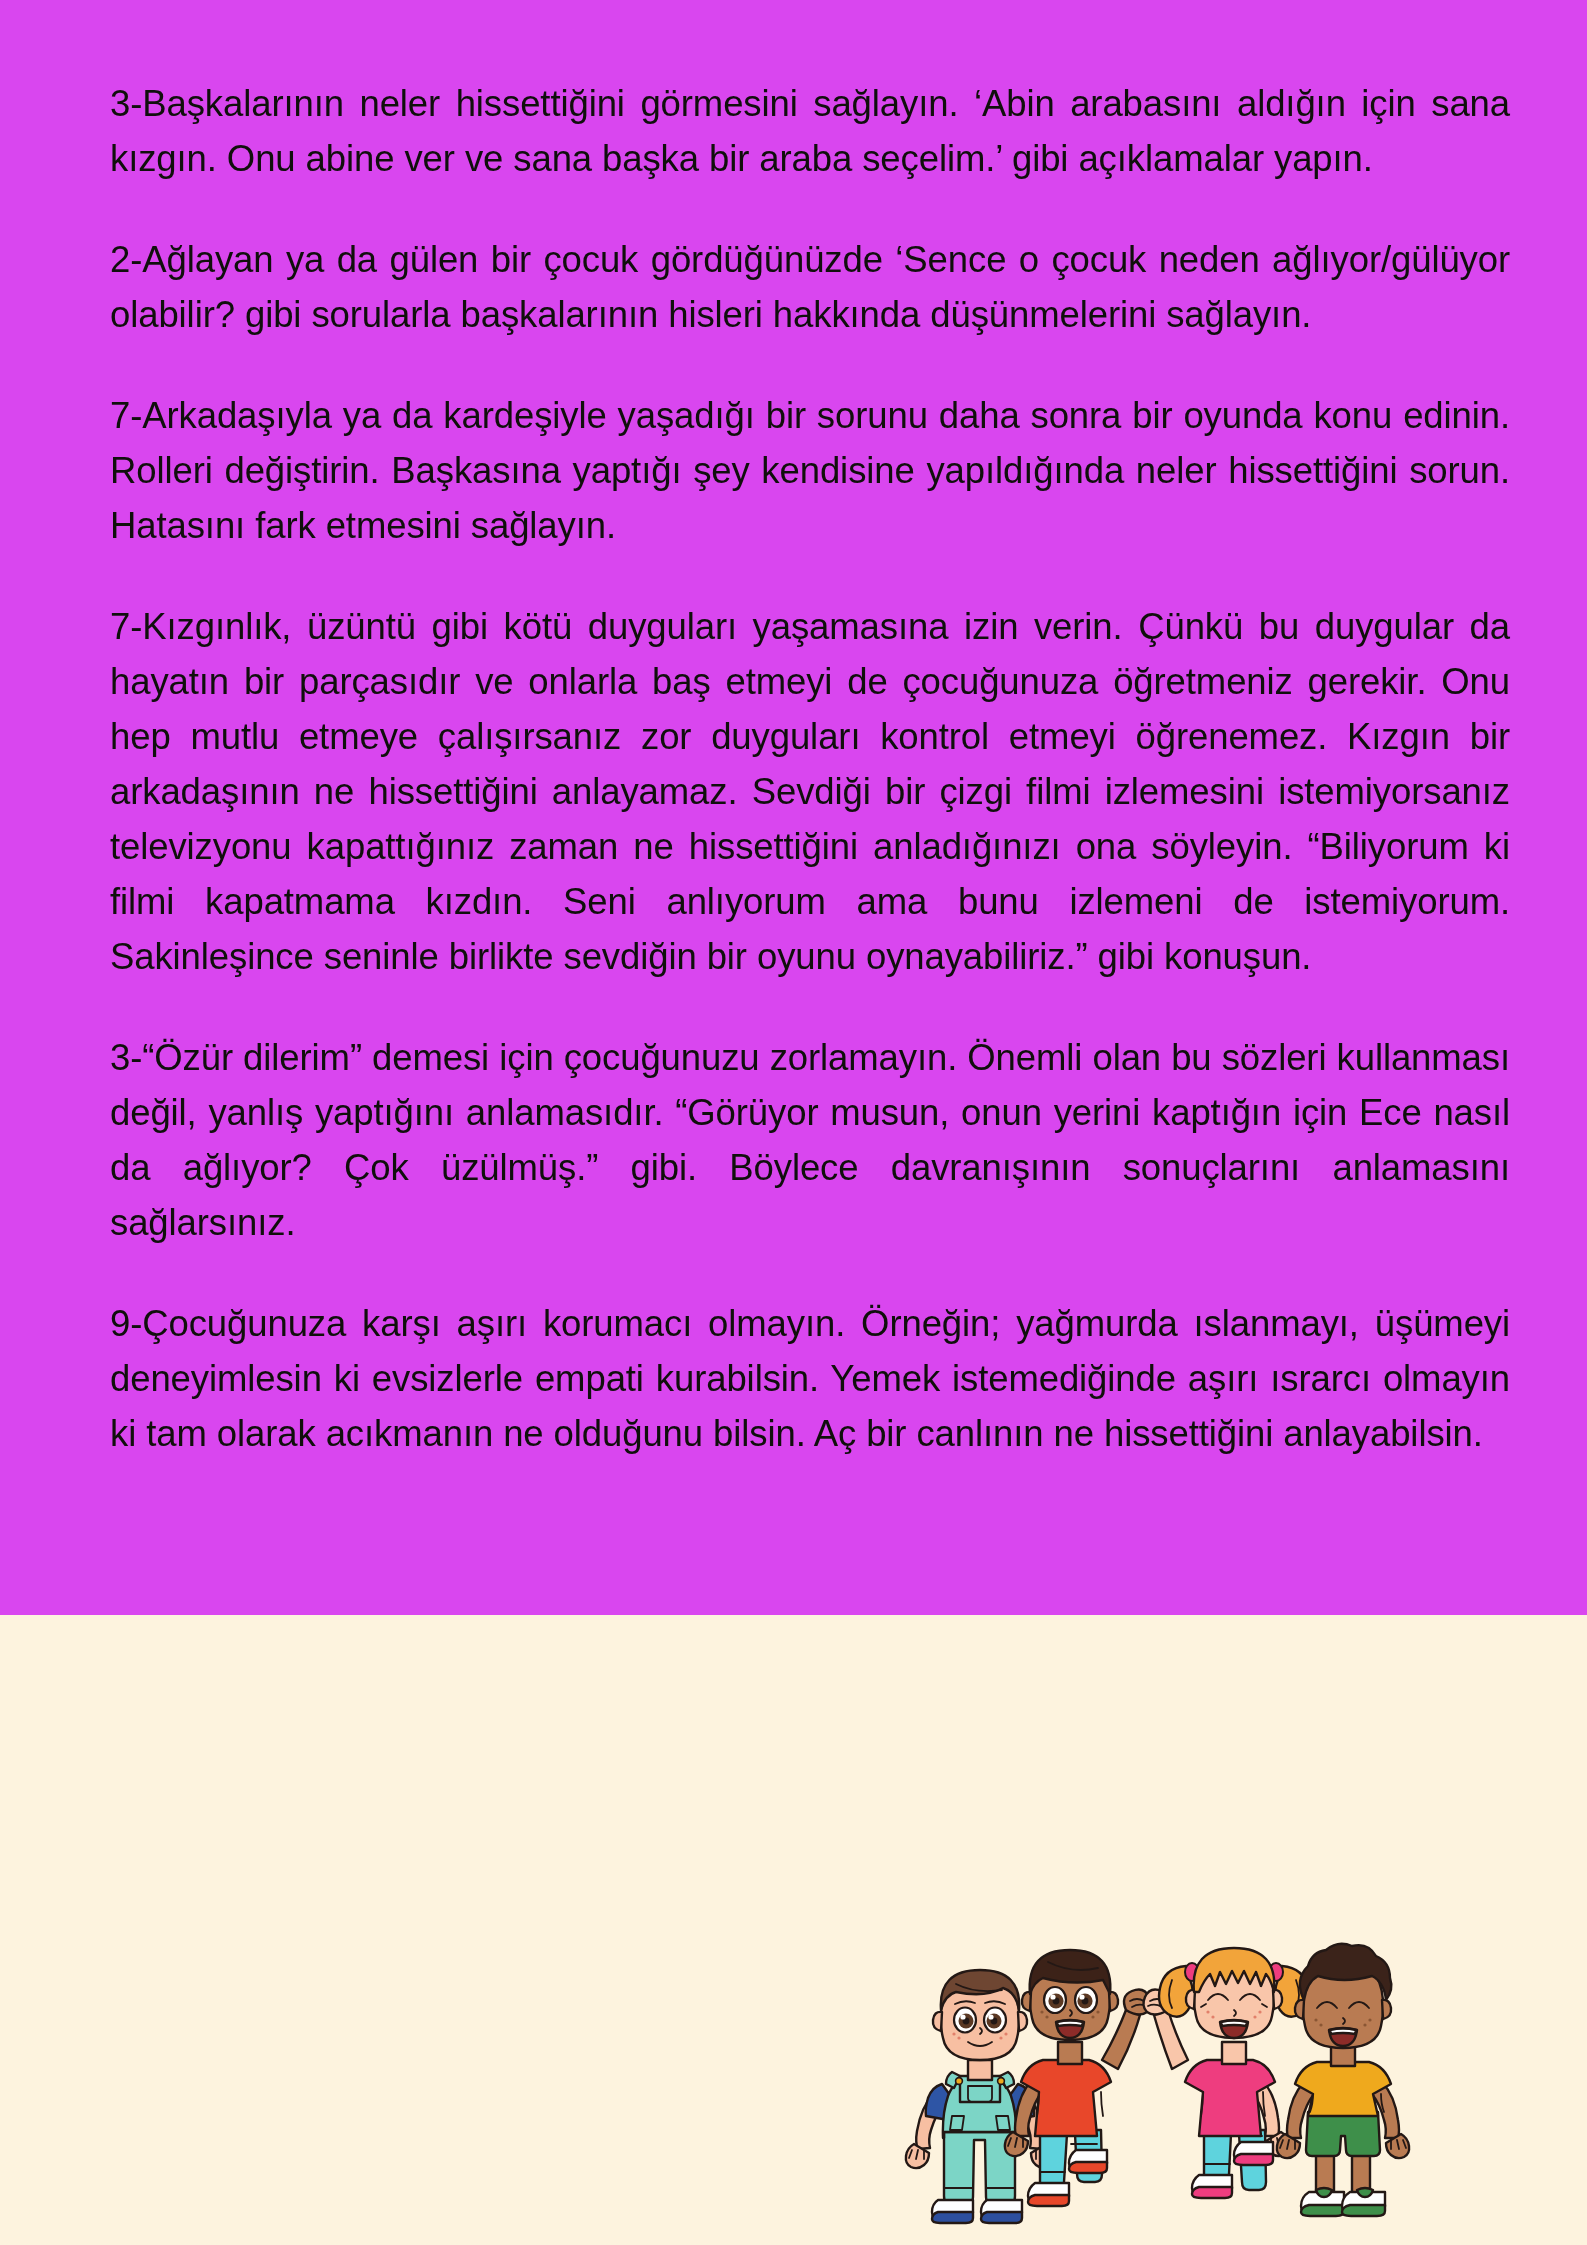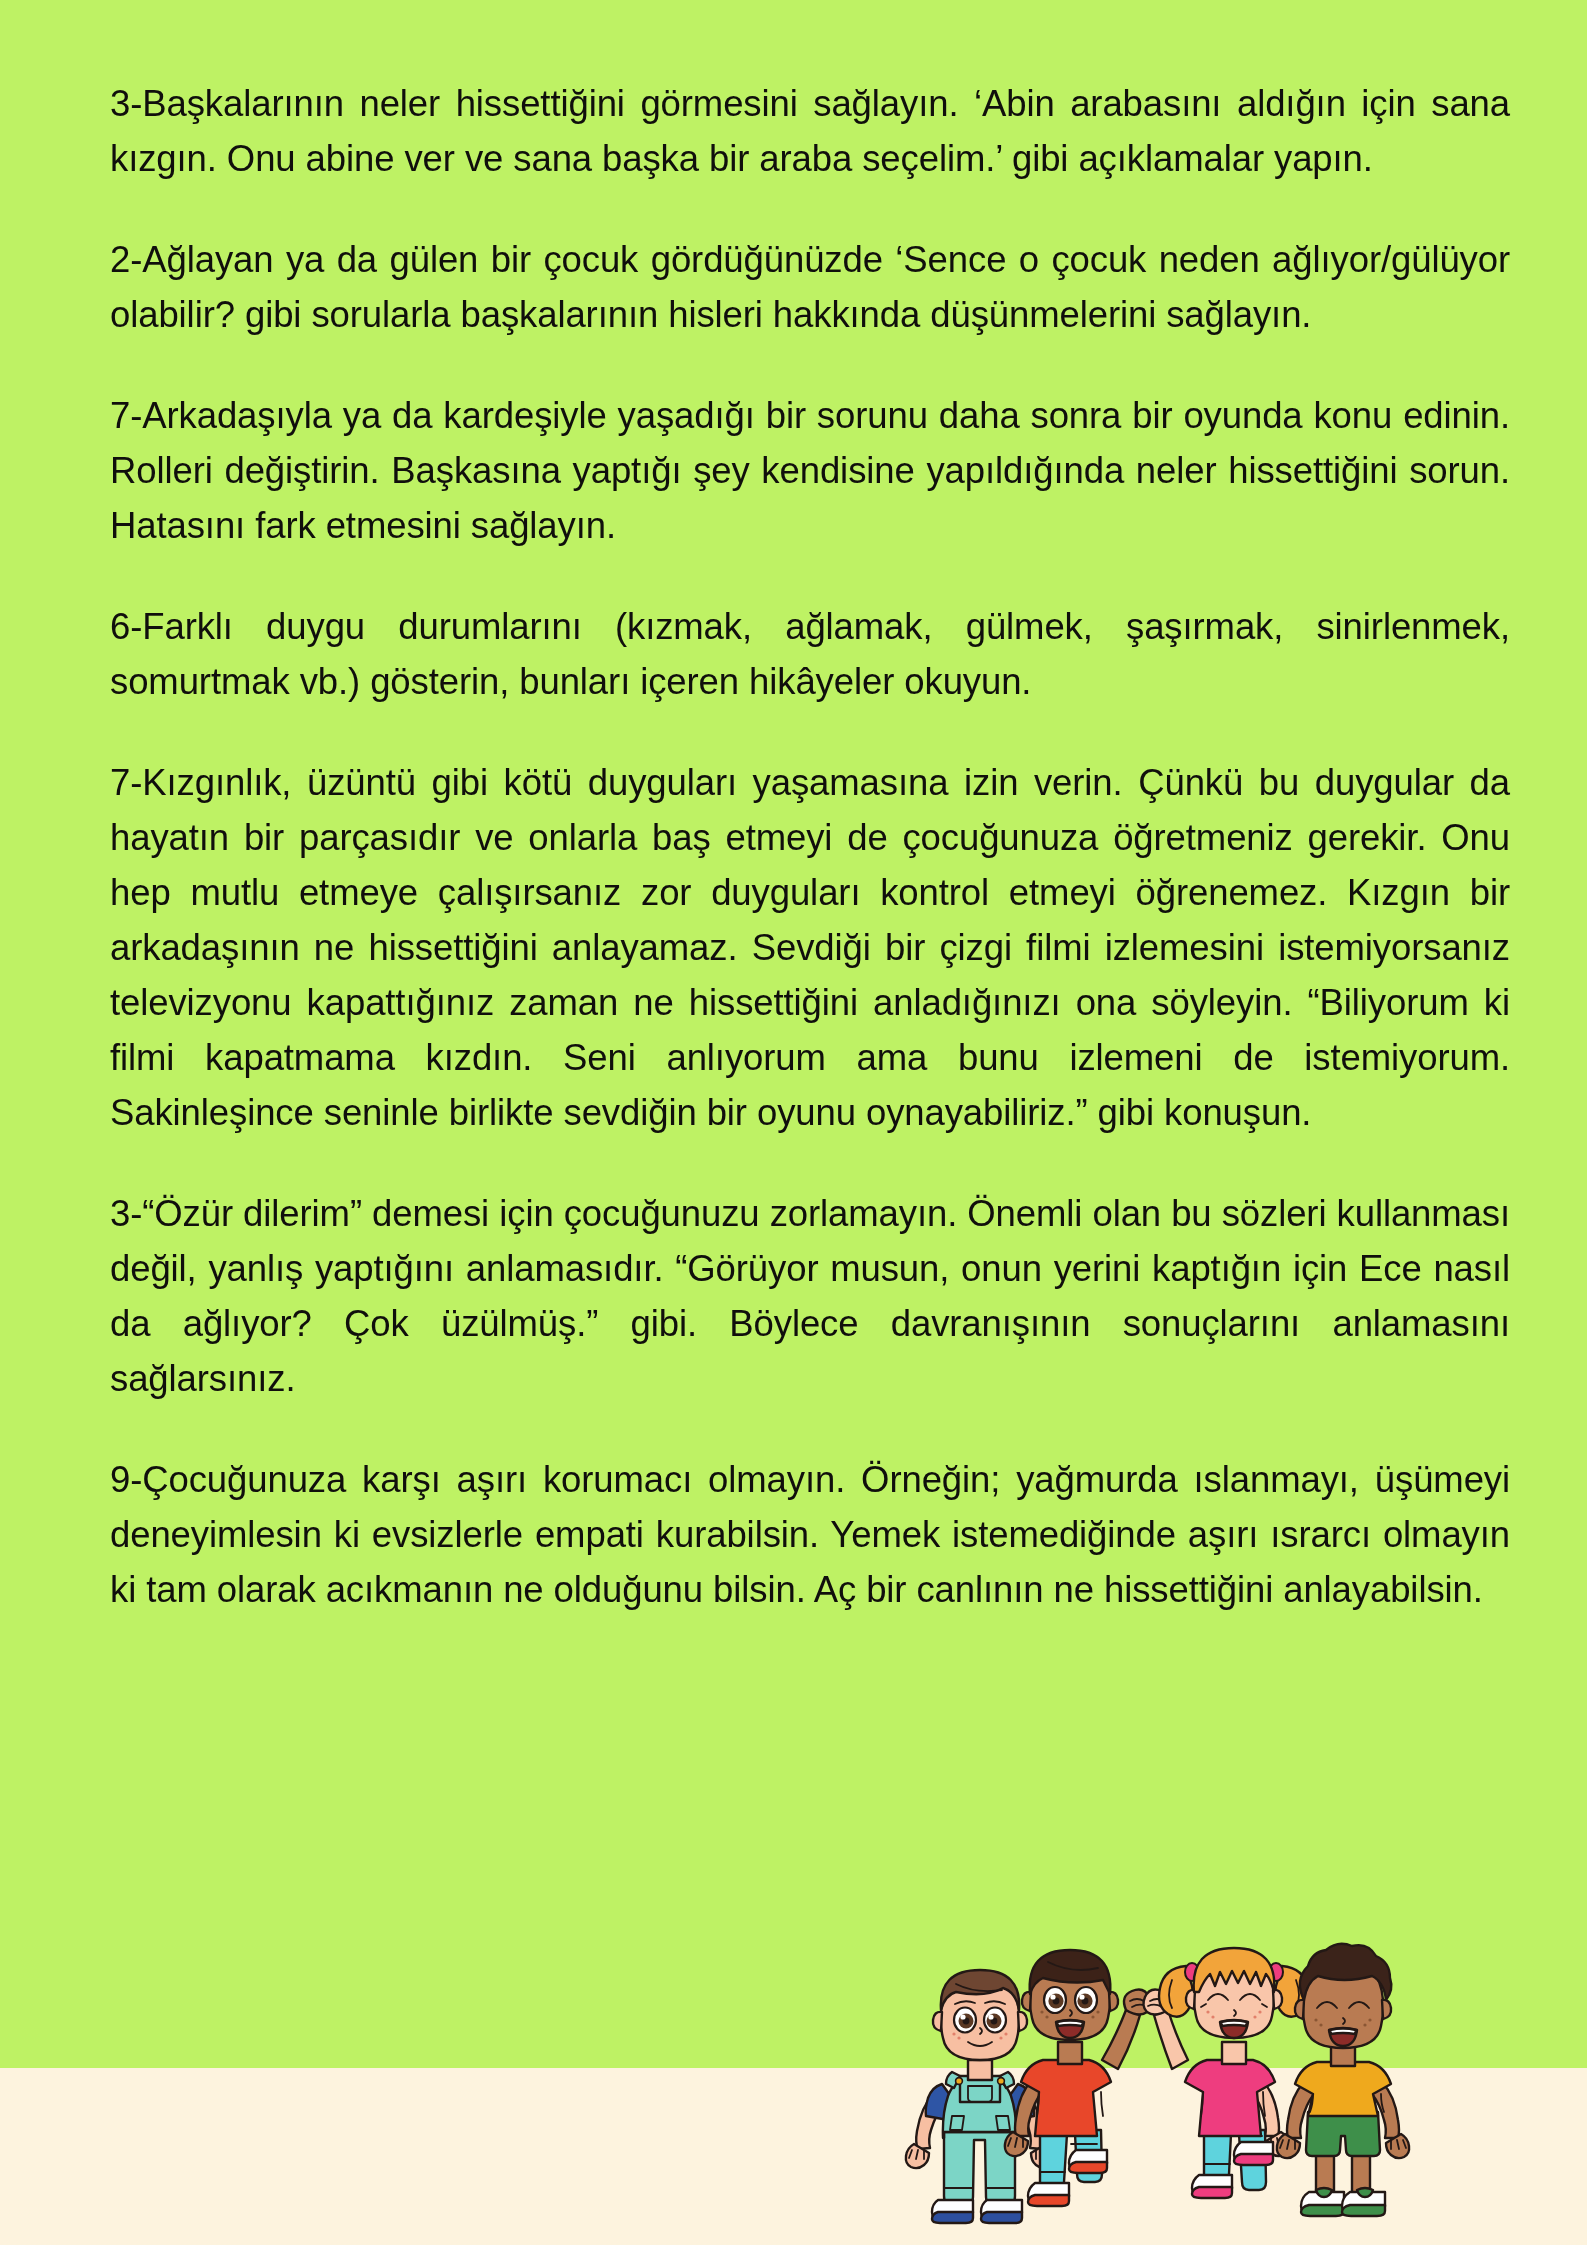--- a/index.html
+++ b/index.html
@@ -11,22 +11,22 @@
     height: 2245px;
     background: #FDF3DE;
     font-family: "Liberation Sans", sans-serif;
     overflow: hidden;
     position: relative;
   }
 
   .page {
     position: relative;
     width: 1587px;
-    height: 2068px;
-    background: #bef264;
+    height: 1615px;
+    background: #d946ef;
     box-sizing: border-box;
     padding: 76px 78px 0 110px;
   }
 
   .content {
     width: 1400px;
   }
 
   .para {
     font-size: 36.5px;
@@ -60,21 +60,20 @@
 </style>
 </head>
 <body>
 
 <div class="page">
   <div class="content">
 
     <p class="para">3-Başkalarının neler hissettiğini görmesini sağlayın. ‘Abin arabasını aldığın için sana kızgın. Onu abine ver ve sana başka bir araba seçelim.’ gibi açıklamalar yapın.</p>
     <p class="para">2-Ağlayan ya da gülen bir çocuk gördüğünüzde ‘Sence o çocuk neden ağlıyor/gülüyor olabilir? gibi sorularla başkalarının hisleri hakkında düşünmelerini sağlayın.</p>
     <p class="para">7-Arkadaşıyla ya da kardeşiyle yaşadığı bir sorunu daha sonra bir oyunda konu edinin. Rolleri değiştirin. Başkasına yaptığı şey kendisine yapıldığında neler hissettiğini sorun. Hatasını fark etmesini sağlayın.</p>
-    <p class="para">6-Farklı duygu durumlarını (kızmak, ağlamak, gülmek, şaşırmak, sinirlenmek, somurtmak vb.) gösterin, bunları içeren hikâyeler okuyun.</p>
     <p class="para">7-Kızgınlık, üzüntü gibi kötü duyguları yaşamasına izin verin. Çünkü bu duygular da hayatın bir parçasıdır ve onlarla baş etmeyi de çocuğunuza öğretmeniz gerekir. Onu hep mutlu etmeye çalışırsanız zor duyguları kontrol etmeyi öğrenemez. Kızgın bir arkadaşının ne hissettiğini anlayamaz. Sevdiği bir çizgi filmi izlemesini istemiyorsanız televizyonu kapattığınız zaman ne hissettiğini anladığınızı ona söyleyin. “Biliyorum ki filmi kapatmama kızdın. Seni anlıyorum ama bunu izlemeni de istemiyorum. Sakinleşince seninle birlikte sevdiğin bir oyunu oynayabiliriz.” gibi konuşun.</p>
     <p class="para">3-“Özür dilerim” demesi için çocuğunuzu zorlamayın. Önemli olan bu sözleri kullanması değil, yanlış yaptığını anlamasıdır. “Görüyor musun, onun yerini kaptığın için Ece nasıl da ağlıyor? Çok üzülmüş.” gibi. Böylece davranışının sonuçlarını anlamasını sağlarsınız.</p>
     <p class="para">9-Çocuğunuza karşı aşırı korumacı olmayın. Örneğin; yağmurda ıslanmayı, üşümeyi deneyimlesin ki evsizlerle empati kurabilsin. Yemek istemediğinde aşırı ısrarcı olmayın ki tam olarak acıkmanın ne olduğunu bilsin. Aç bir canlının ne hissettiğini anlayabilsin.</p>
 
   </div>
 
   <div class="illustration">
     <svg viewBox="0 0 540 345" xmlns="http://www.w3.org/2000/svg">
       <defs>
         <style>

